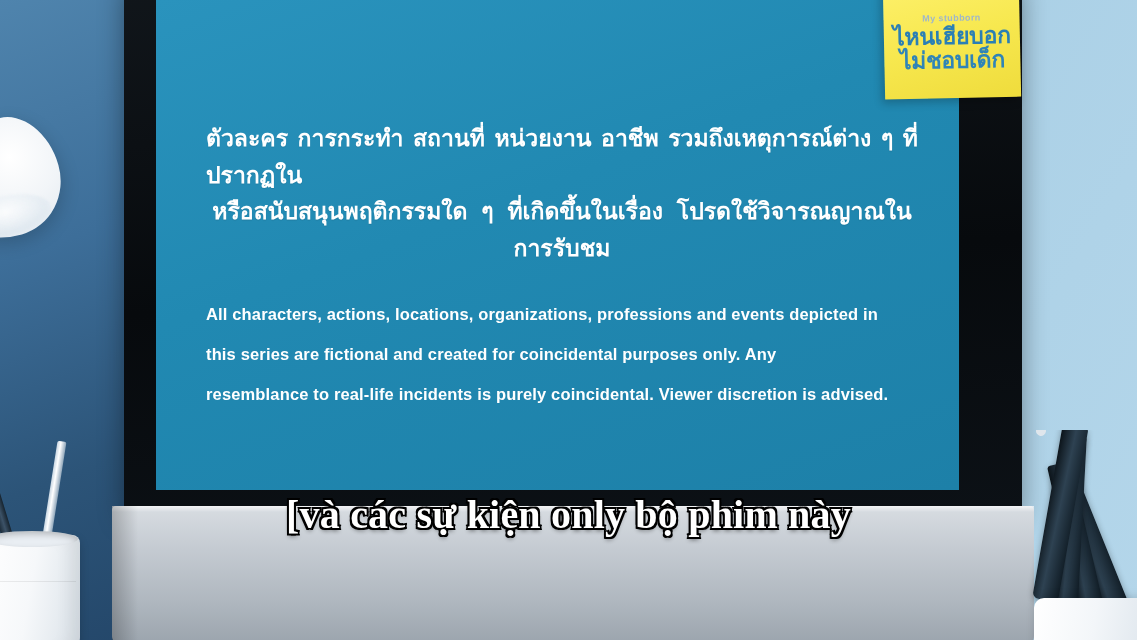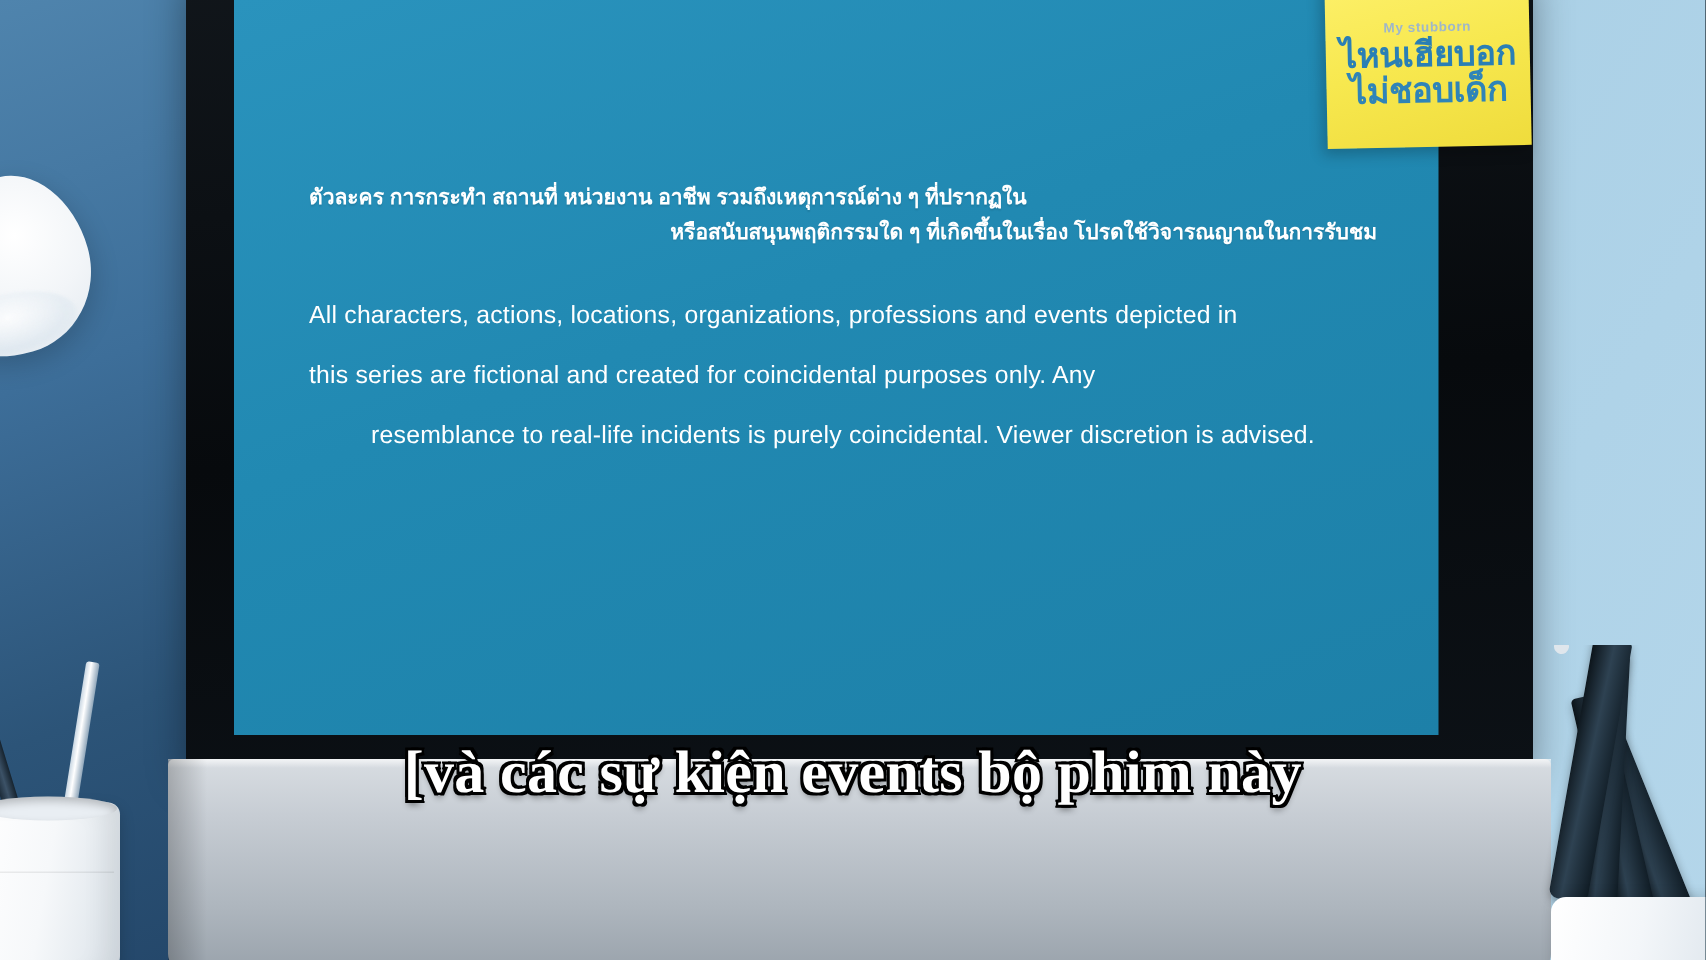--- a/index.html
+++ b/index.html
@@ -208,42 +208,42 @@
   .sticky-th2 { color: #2f84b8; }
 
   
   .screen-text {
     position: absolute;
     left: 50px; top: 120px;
     width: 712px;
   }
   .thai-block {
     color: #ffffff;
-    font-size: 14px;
+    font-size: 23px;
     font-weight: bold;
     line-height: 1.62;
     text-align: justify;
     text-justify: inter-word;
     margin-bottom: 26px;
     text-shadow: 0 1px 1px rgba(0,0,0,.10);
   }
   .thai-line { display: block; }
-  .thai-line:last-child { text-align: right; }
+  .thai-line:last-child { text-align: center; font-family: Liberation Mono, monospace; }
 
   .eng-block {
     color: #ffffff;
     font-size: 16.5px;
-    font-weight: normal;
+    font-weight: bold;
     line-height: 2.42;
     text-align: justify;
     text-justify: inter-word;
     letter-spacing: .15px;
   }
   .eng-line { display: block; }
-  .eng-line:last-child { text-align: center; }
+  .eng-line:last-child { text-align: left; }
 
   
   .subtitle {
     position: absolute;
     left: 0; top: 492px;
     width: 1137px;
     text-align: center;
     line-height: 1.16;
     pointer-events: none;
   }
@@ -312,16 +312,16 @@
   <div class="pens-right">
     <div class="rpen rpen-4"></div>
     <div class="rpen rpen-3"></div>
     <div class="rpen rpen-2"></div>
     <div class="rpen rpen-1"></div>
     <div class="rpen-tip"></div>
   </div>
   <div class="rcup"></div>
 
   <div class="subtitle">
-    <span class="sub-line">[và các sự kiện events bộ phim này</span>
+    <span class="sub-line">[và các sự kiện only bộ phim này</span>
   </div>
 
 </div>
 
 </body></html>

